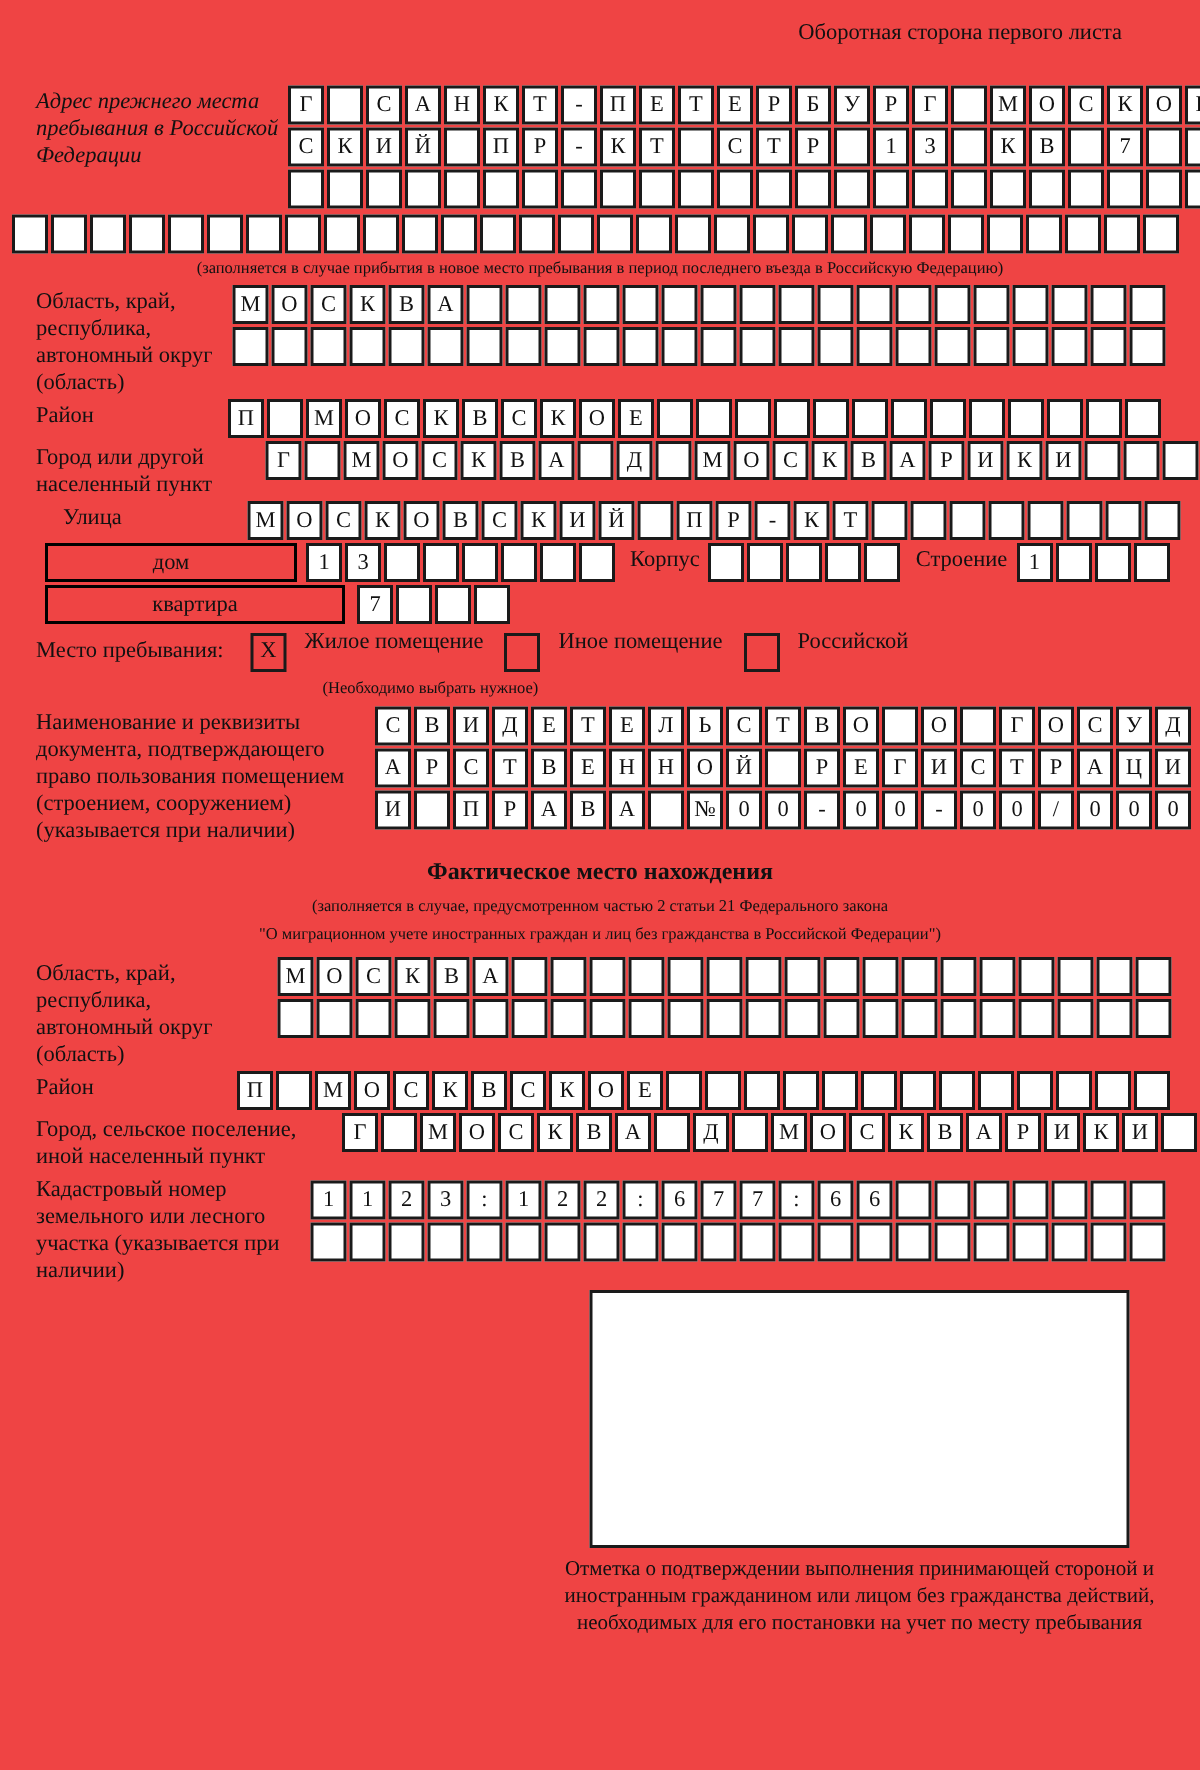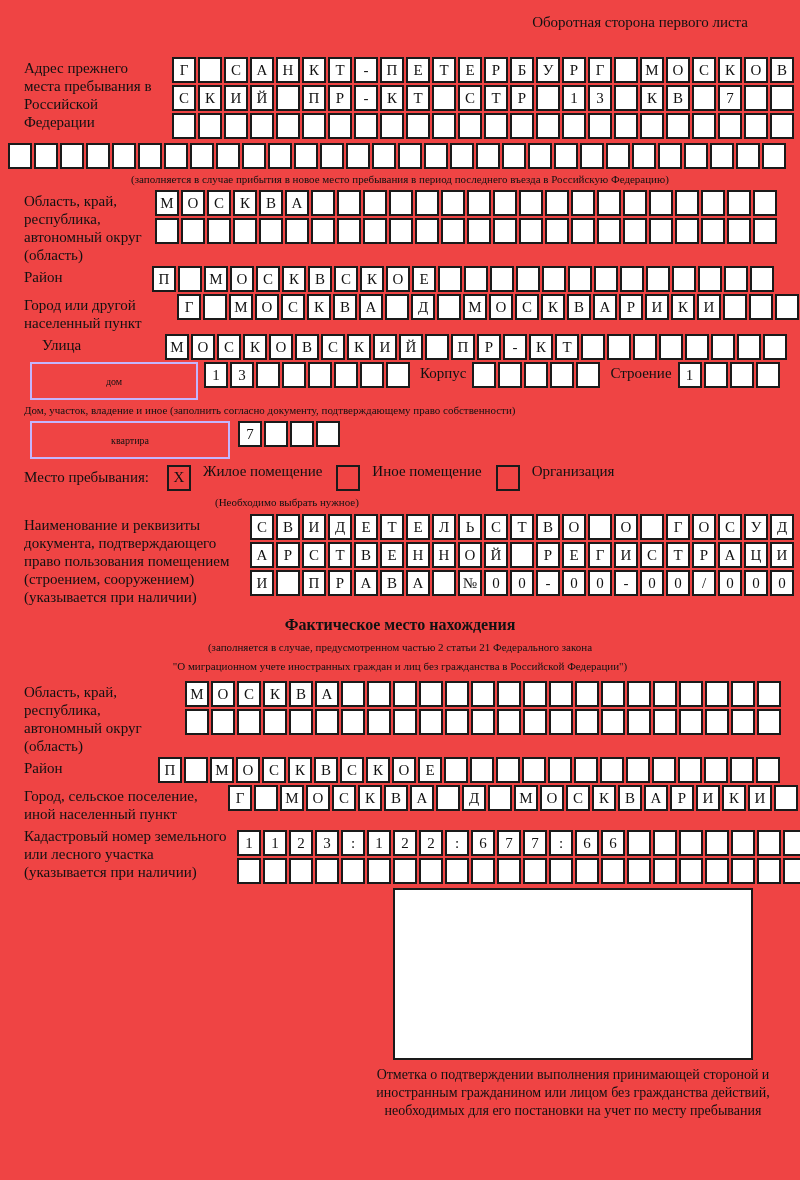--- a/index.html
+++ b/index.html
@@ -6,51 +6,51 @@
   html,body { background:#fff; }
   .page {
     position:relative; width:800px; height:1180px; background:#ef4444;
     font-family:"Liberation Serif","DejaVu Serif",serif; color:#111;
     overflow:hidden;
   }
   .note { text-align:right; padding:14px 52px 0 0; font-size:15px; }
 
   .frow { display:flex; align-items:flex-start; margin-bottom:2px; }
   .flabel { flex:none; padding:2px 6px 0 24px; font-size:15px; line-height:18px; }
-  .w-s1   { width:172px; }
+  .w-s1   { width:192px;font-style:italic; }
   .w-reg2 { width:155px; }
   .w-dis2 { width:152px; }
   .w-cit2 { width:177px; }
   .w-str2 { width:165px;padding-left:42px; }
   .w-doc  { width:250px; }
   .w-regf { width:185px; }
   .w-disf { width:158px; }
   .w-citf { width:228px; }
-  .w-kad  { width:237px; }
+  .w-kad  { width:207px; }
 
   .cellcol { display:flex; flex-direction:column; gap:2px; }
   .cellrow { display:flex; flex:none; }
   .cell {
     flex:none; width:24px; height:26px; margin-right:2px;
     border:2px solid #1a1a1a; background:#fff;
     display:flex; align-items:center; justify-content:center;
     font-size:15px; line-height:1;
   }
   .fullrow { margin:4px 0 0 8px; }
 
   .caption { font-size:11px; line-height:16px; padding-left:24px; margin:2px 0 3px; }
   .caption.center { text-align:center; padding:0 10px; }
 
   .sec-title  { text-align:center; font-size:17px; font-weight:bold; margin:7px 0 6px; }
   .sub-title  { text-align:center; font-size:16px; font-weight:bold; margin:10px 0 5px; }
 
   .houserow { display:flex; align-items:flex-start; margin:2px 0 2px 30px; }
   .bigbox {
-    flex:none; height:38px; border:2px solid #c4b5fd;
-    display:flex; align-items:center; justify-content:center; font-size:10px;
+    flex:none; height:26px; border:2px solid #000000;
+    display:flex; align-items:center; justify-content:center; font-size:15px;
   }
   .bigbox.dom { width:168px; margin-right:6px; }
   .bigbox.kv  { width:200px; margin-right:8px; }
   .inlinelabel { flex:none; font-size:15px; padding:3px 6px 0 8px; }
 
   .stayrow { display:flex; align-items:center; padding-left:24px; margin-top:4px; }
   .staylabel { font-size:15px; margin-right:18px; }
   .checkbox {
     flex:none; width:24px; height:26px; border:2px solid #1a1a1a;
     display:flex; align-items:center; justify-content:center; font-size:15px;
@@ -356,40 +356,39 @@
         <div class="cell"></div>
       </div>
     <div class="inlinelabel">Строение</div>
     <div class="cellrow">
         <div class="cell">1</div>
         <div class="cell"></div>
         <div class="cell"></div>
         <div class="cell"></div>
       </div>
   </div>
-  <div class="caption">Дом, участок, владение и иное (заполнить согласно документу, подтверждающему право собственности)</div>
 
   <div class="houserow">
     <div class="bigbox kv">квартира</div>
     <div class="cellrow">
         <div class="cell">7</div>
         <div class="cell"></div>
         <div class="cell"></div>
         <div class="cell"></div>
       </div>
   </div>
 
   <div class="stayrow">
     <span class="staylabel">Место пребывания:</span>
     <span class="checkbox">X</span>
     <span class="optlabel">Жилое помещение</span>
     <span class="checkbox"></span>
     <span class="optlabel">Иное помещение</span>
     <span class="checkbox"></span>
-    <span class="optlabel">Организация</span>
+    <span class="optlabel">Российской</span>
   </div>
   <div class="caption staynote">(Необходимо выбрать нужное)</div>
 
   <div class="frow" style="margin-top:3px;">
     <div class="flabel w-doc">Наименование и реквизиты документа, подтверждающего право пользования помещением (строением, сооружением) (указывается при наличии)</div>
     <div class="cellcol">
       <div class="cellrow">
           <div class="cell">С</div>
           <div class="cell">В</div>
           <div class="cell">И</div>

